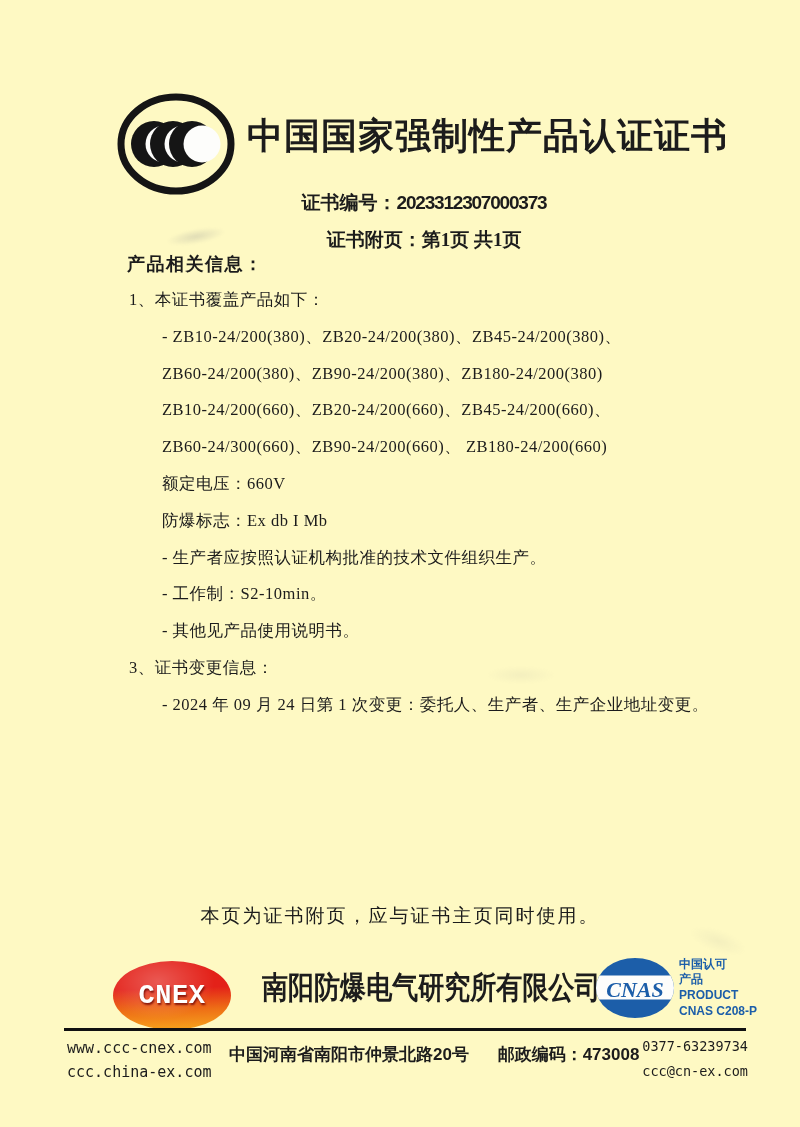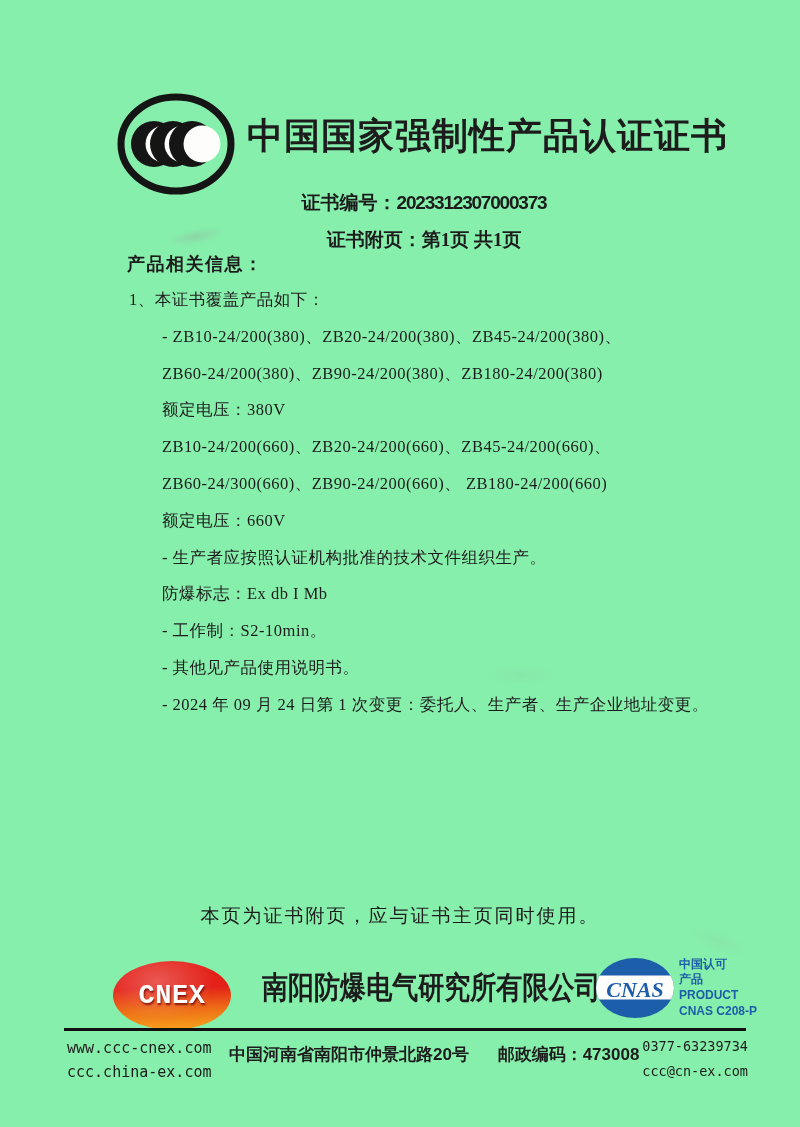--- a/index.html
+++ b/index.html
@@ -1,21 +1,21 @@
 <!DOCTYPE html>
 <html style="--ink: #1c1c1c; --cnex-red: #e32119; --cnex-orange: #f6a01c; --cnas-blue: #1c5ea9;"><head>
 <meta charset="utf-8">
 <style>
   html, body { margin: 0; padding: 0; background: #e8e8e8; }
   #page {
     position: relative;
     width: 800px;
     height: 1127px;
     margin: 0 auto;
-    background: #86efac;
+    background: #fef9c3;
     color: #1c1c1c;
     font-family: "Liberation Serif", "DejaVu Serif", serif;
     overflow: hidden;
   }
 
   
   .ccc-logo { position: absolute; left: 116px; top: 92px; }
   .page-title {
     position: absolute; left: 247px; top: 112px;
     font-family: "Liberation Sans", "DejaVu Sans", sans-serif;
@@ -122,37 +122,37 @@
   <div class="section-heading">产品相关信息：</div>
 
   <div class="body-lines">
 
       <div class="line indent-0">1、本证书覆盖产品如下：</div>
 
       <div class="line indent-1">- ZB10-24/200(380)、ZB20-24/200(380)、ZB45-24/200(380)、</div>
 
       <div class="line indent-1">ZB60-24/200(380)、ZB90-24/200(380)、ZB180-24/200(380)</div>
 
-      <div class="line indent-1">额定电压：380V</div>
 
       <div class="line indent-1">ZB10-24/200(660)、ZB20-24/200(660)、ZB45-24/200(660)、</div>
 
       <div class="line indent-1">ZB60-24/300(660)、ZB90-24/200(660)、 ZB180-24/200(660)</div>
 
       <div class="line indent-1">额定电压：660V</div>
 
+      <div class="line indent-1">防爆标志：Ex db I Mb</div>
+
       <div class="line indent-1">- 生产者应按照认证机构批准的技术文件组织生产。</div>
 
-      <div class="line indent-1">防爆标志：Ex db I Mb</div>
-
 
       <div class="line indent-1">- 工作制：S2-10min。</div>
 
       <div class="line indent-1">- 其他见产品使用说明书。</div>
 
+      <div class="line indent-0">3、证书变更信息：</div>
 
       <div class="line indent-1">- 2024 年 09 月 24 日第 1 次变更：委托人、生产者、生产企业地址变更。</div>
     </div>
 
   <div class="footer-note">本页为证书附页，应与证书主页同时使用。</div>
 
   <div class="cnex-logo">
     <span class="cnex-label">CNEX</span>
   </div>
 

